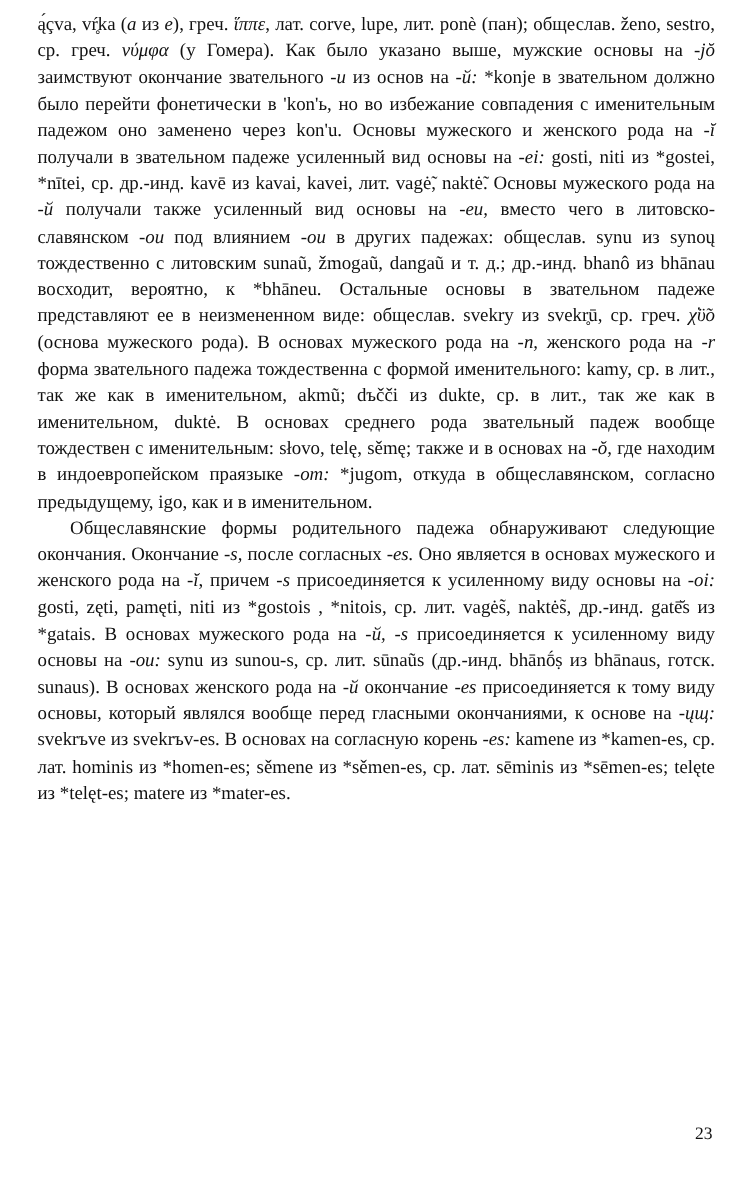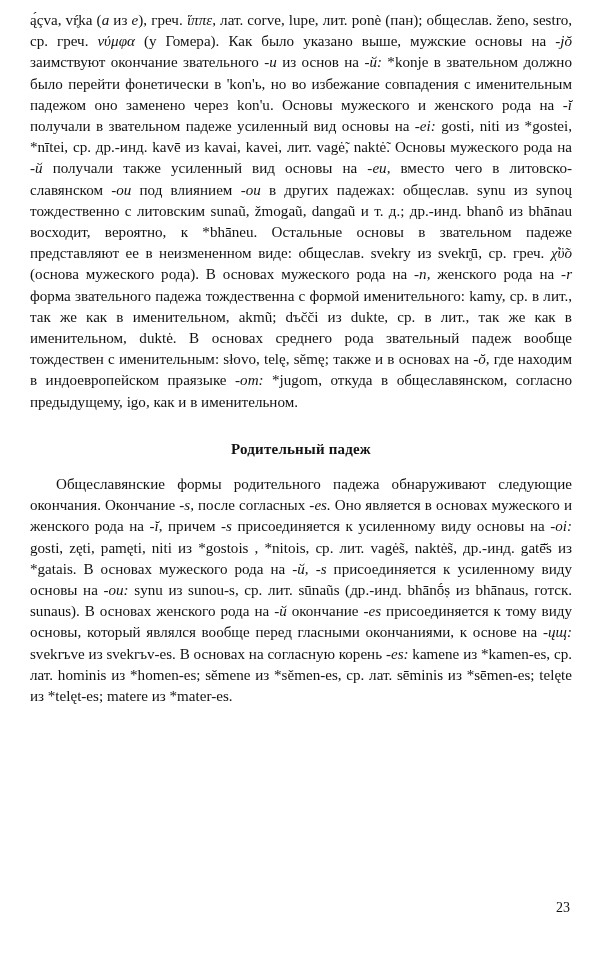--- a/index.html
+++ b/index.html
@@ -59,21 +59,20 @@
 </style>
 </head>
 <body>
 
 <div class="page">
 
   <div class="body-text">
 
     <p class="para cont">ą́çva, vŕ̥ka (<i>a</i> из <i>e</i>), греч. <span class="sp">ἵππε</span>, лат. corve, lupe, лит. ponè (пан); общеслав. ženo, sestro, ср. греч. <span class="sp">νύμφα</span> (у Гомера). Как было указано выше, мужские основы на <i>-jŏ</i> заимствуют окончание звательного <i>-и</i> из основ на <i>-й:</i> *konje в звательном должно было перейти фонетически в 'kon'ь, но во избежание совпадения с именительным падежом оно заменено через kon'u. Основы мужеского и женского рода на <i>-ĭ</i> получали в звательном падеже усиленный вид основы на <i>-ei:</i> gosti, niti из *gostei, *nītei, ср. др.-инд. kavē из kavai, kavei, лит. vagė̃, naktė̃. Основы мужеского рода на <i>-й</i> получали также усиленный вид основы на <i>-еи,</i> вместо чего в литовско-славянском <i>-ои</i> под влиянием <i>-ои</i> в других падежах: общеслав. synu из synoų тождественно с литовским sunaũ, žmogaũ, dangaũ и т. д.; др.-инд. bhanô из bhānau восходит, вероятно, к *bhāneu. Остальные основы в звательном падеже представляют ее в неизмененном виде: общеслав. svekry из svekr̥ū, ср. греч. <span class="sp">χ̔ϋ̃ο</span> (основа мужеского рода). В основах мужеского рода на <i>-n,</i> женского рода на <i>-r</i> форма звательного падежа тождественна с формой именительного: kamy, ср. в лит., так же как в именительном, akmũ; dъčči из dukte, ср. в лит., так же как в именительном, duktė. В основах среднего рода звательный падеж вообще тождествен с именительным: słovo, telę, sěmę; также и в основах на <i>-ŏ,</i> где находим в индоевропейском праязыке <i>-om:</i> *jugom, откуда в общеславянском, согласно предыдущему, igo, как и в именительном.</p>
 
-    <h2 class="section-head">Родительный падеж</h2>
 
     <p class="para">Общеславянские формы родительного падежа обнаруживают следующие окончания. Окончание <i>-s,</i> после согласных <i>-es.</i> Оно является в основах мужеского и женского рода на <i>-ĭ</i>, причем <i>-s</i> присоединяется к усиленному виду основы на <i>-oi:</i> gosti, zęti, pamęti, niti из *gostois , *nitois, ср. лит. vagės̃, naktės̃, др.-инд. gatē̆s из *gatais. В основах мужеского рода на <i>-й,</i> <i>-s</i> присоединяется к усиленному виду основы на <i>-ои:</i> synu из sunou-s, ср. лит. sūnaũs (др.-инд. bhānṓṣ из bhānaus, готск. sunaus). В основах женского рода на <i>-й</i> окончание <i>-es</i> присоединяется к тому виду основы, который являлся вообще перед гласными окончаниями, к основе на <i>-ųщ:</i> svekrъve из svekrъv-es. В основах на согласную корень <i>-es:</i> kamene из *kamen-es, ср. лат. hominis из *homen-es; sěmene из *sěmen-es, ср. лат. sēminis из *sēmen-es; telęte из *telęt-es; matere из *mater-es.</p>
 
   </div>
 
   <div class="pageno">23</div>
 
 </div>
 
 </body></html>

